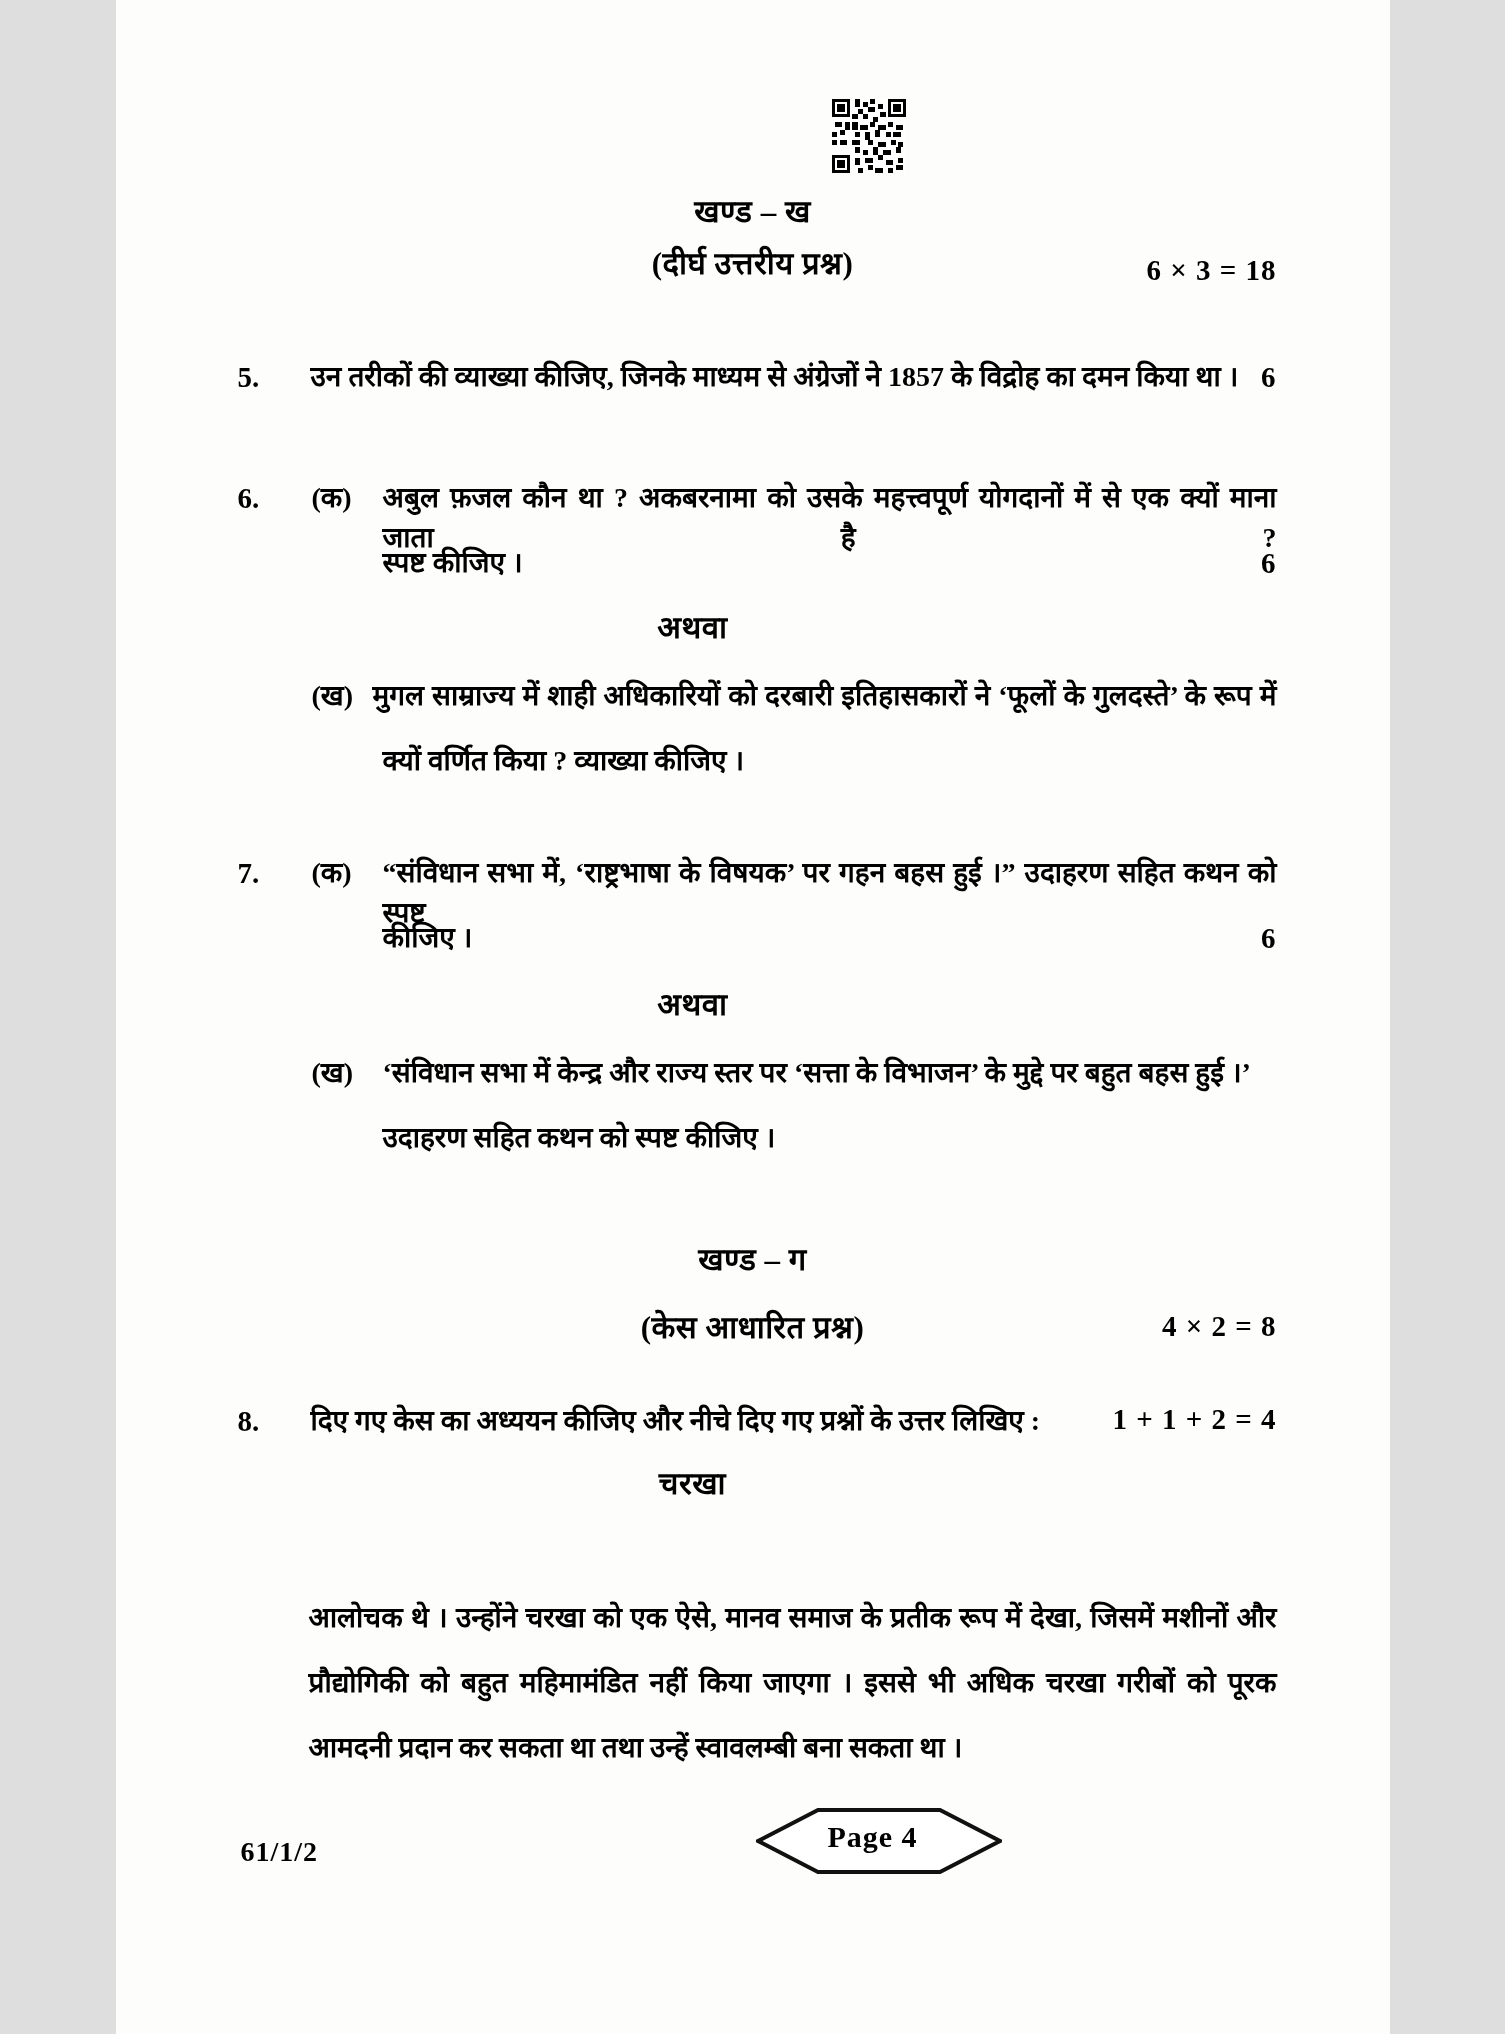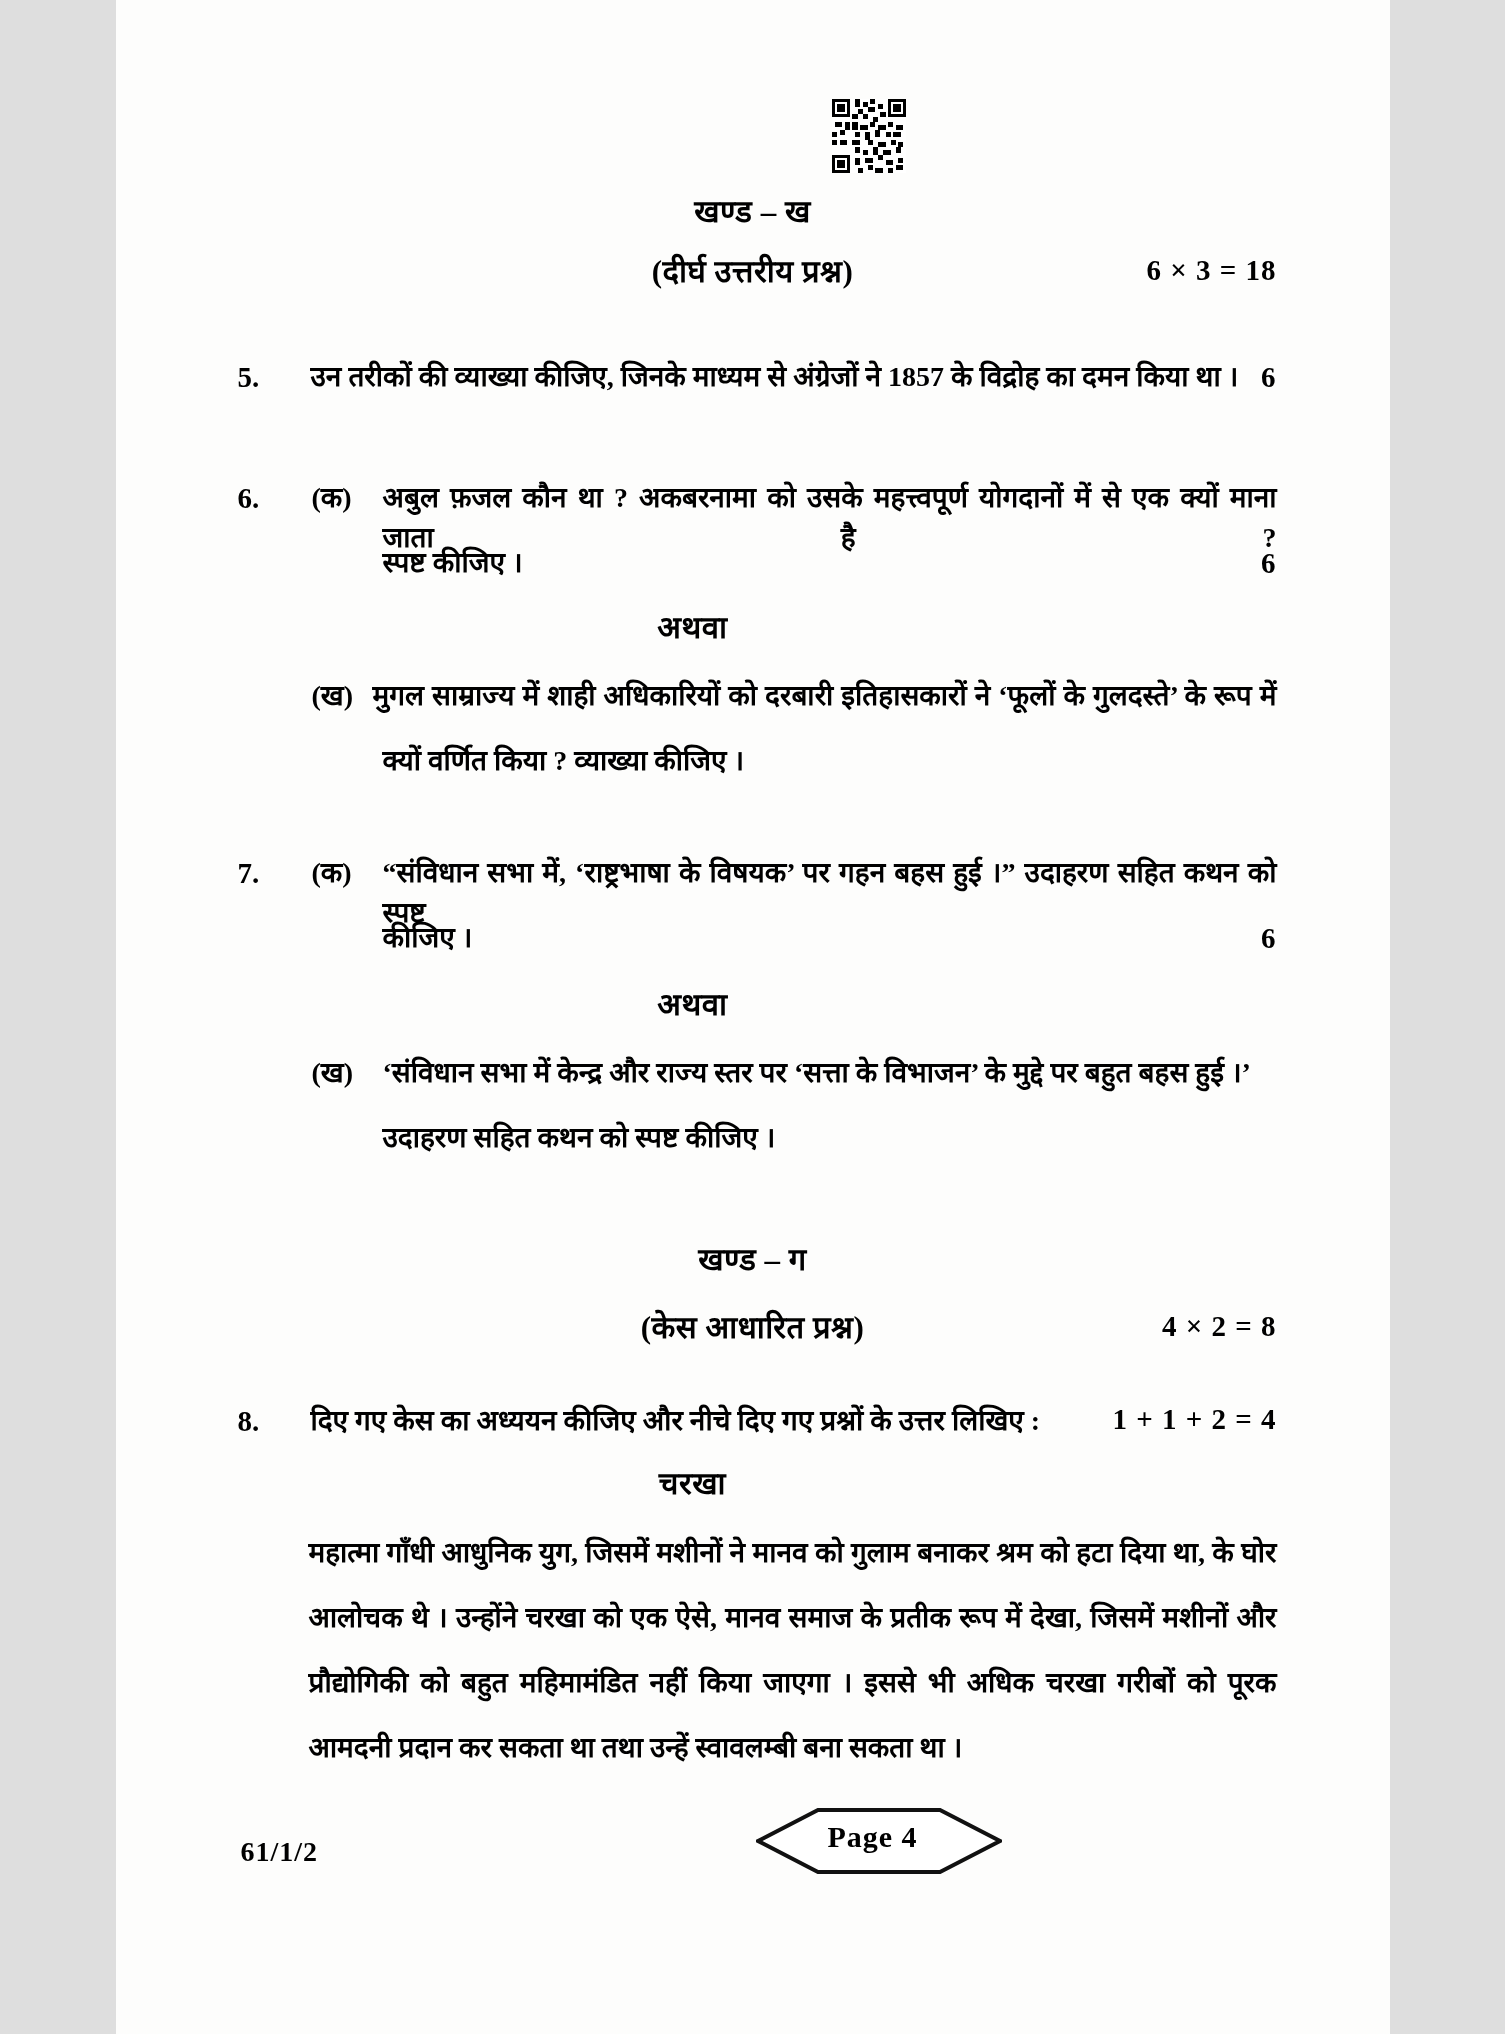--- a/index.html
+++ b/index.html
@@ -100,21 +100,21 @@
         <rect x="10" y="27" width="2" height="2"></rect>
           <rect x="14" y="26" width="2" height="2"></rect>
           <rect x="17" y="27" width="3" height="2"></rect>
           <rect x="22" y="27" width="2" height="2"></rect>
           <rect x="25" y="26" width="3" height="2"></rect>
       </g>
     </svg>
   </div>
 
   <div class="abs line center-line big" style="top:192px">खण्ड – ख</div>
-  <div class="abs line center-line big" style="top:252px">(दीर्घ उत्तरीय प्रश्न)</div>
+  <div class="abs line center-line big" style="top:244px">(दीर्घ उत्तरीय प्रश्न)</div>
   <div class="abs line marks" style="top:250px">6 × 3 = 18</div>
 
   <div class="abs line qnum" style="top:357px">5.</div>
   <div class="abs line" style="left:195px; top:357px">उन तरीकों की व्याख्या कीजिए, जिनके माध्यम से अंग्रेजों ने 1857 के विद्रोह का दमन किया था ।</div>
   <div class="abs line marks" style="top:357px">6</div>
 
   <div class="abs line qnum" style="top:478px">6.</div>
   <div class="abs line plabel" style="top:478px">(क)</div>
   <div class="abs line just" style="left:267px; right:113px; top:478px">अबुल फ़जल कौन था ? अकबरनामा को उसके महत्त्वपूर्ण योगदानों में से एक क्यों माना जाता  है ?</div>
   <div class="abs line" style="left:267px; top:543px">स्पष्ट कीजिए ।</div>
@@ -140,21 +140,20 @@
 
   <div class="abs line center-line big" style="top:1240px">खण्ड – ग</div>
   <div class="abs line center-line big" style="top:1308px">(केस आधारित प्रश्न)</div>
   <div class="abs line marks" style="top:1306px">4 × 2 = 8</div>
 
   <div class="abs line qnum" style="top:1401px">8.</div>
   <div class="abs line" style="left:195px; top:1401px">दिए गए केस का अध्ययन कीजिए और नीचे दिए गए प्रश्नों के उत्तर लिखिए :</div>
   <div class="abs line marks" style="top:1399px">1 + 1 + 2 = 4</div>
 
   <div class="abs line center-line nudge big" style="top:1464px">चरखा</div>
-  <div class="abs line just" style="left:193px; right:113px; top:1533px">महात्मा गाँधी आधुनिक युग, जिसमें मशीनों ने मानव को गुलाम बनाकर श्रम को हटा दिया था, के घोर</div>
   <div class="abs line just" style="left:193px; right:113px; top:1598px">आलोचक थे । उन्होंने चरखा को एक ऐसे, मानव समाज के प्रतीक रूप में देखा, जिसमें मशीनों और</div>
   <div class="abs line just" style="left:193px; right:113px; top:1663px">प्रौद्योगिकी को बहुत महिमामंडित नहीं किया जाएगा । इससे भी अधिक चरखा गरीबों को पूरक</div>
   <div class="abs line" style="left:193px; top:1728px">आमदनी प्रदान कर सकता था तथा उन्हें स्वावलम्बी बना सकता था ।</div>
 
   <div class="abs footer-code">61/1/2</div>
   <div class="abs hexagon-wrap">
     <svg width="246" height="70" viewBox="0 0 246 70">
       <polygon points="2,35 62,4 184,4 244,35 184,66 62,66" fill="#ffffff" stroke="#111111" stroke-width="4" stroke-linejoin="miter"></polygon>
     </svg>
     <div class="hex-label">Page 4</div>

